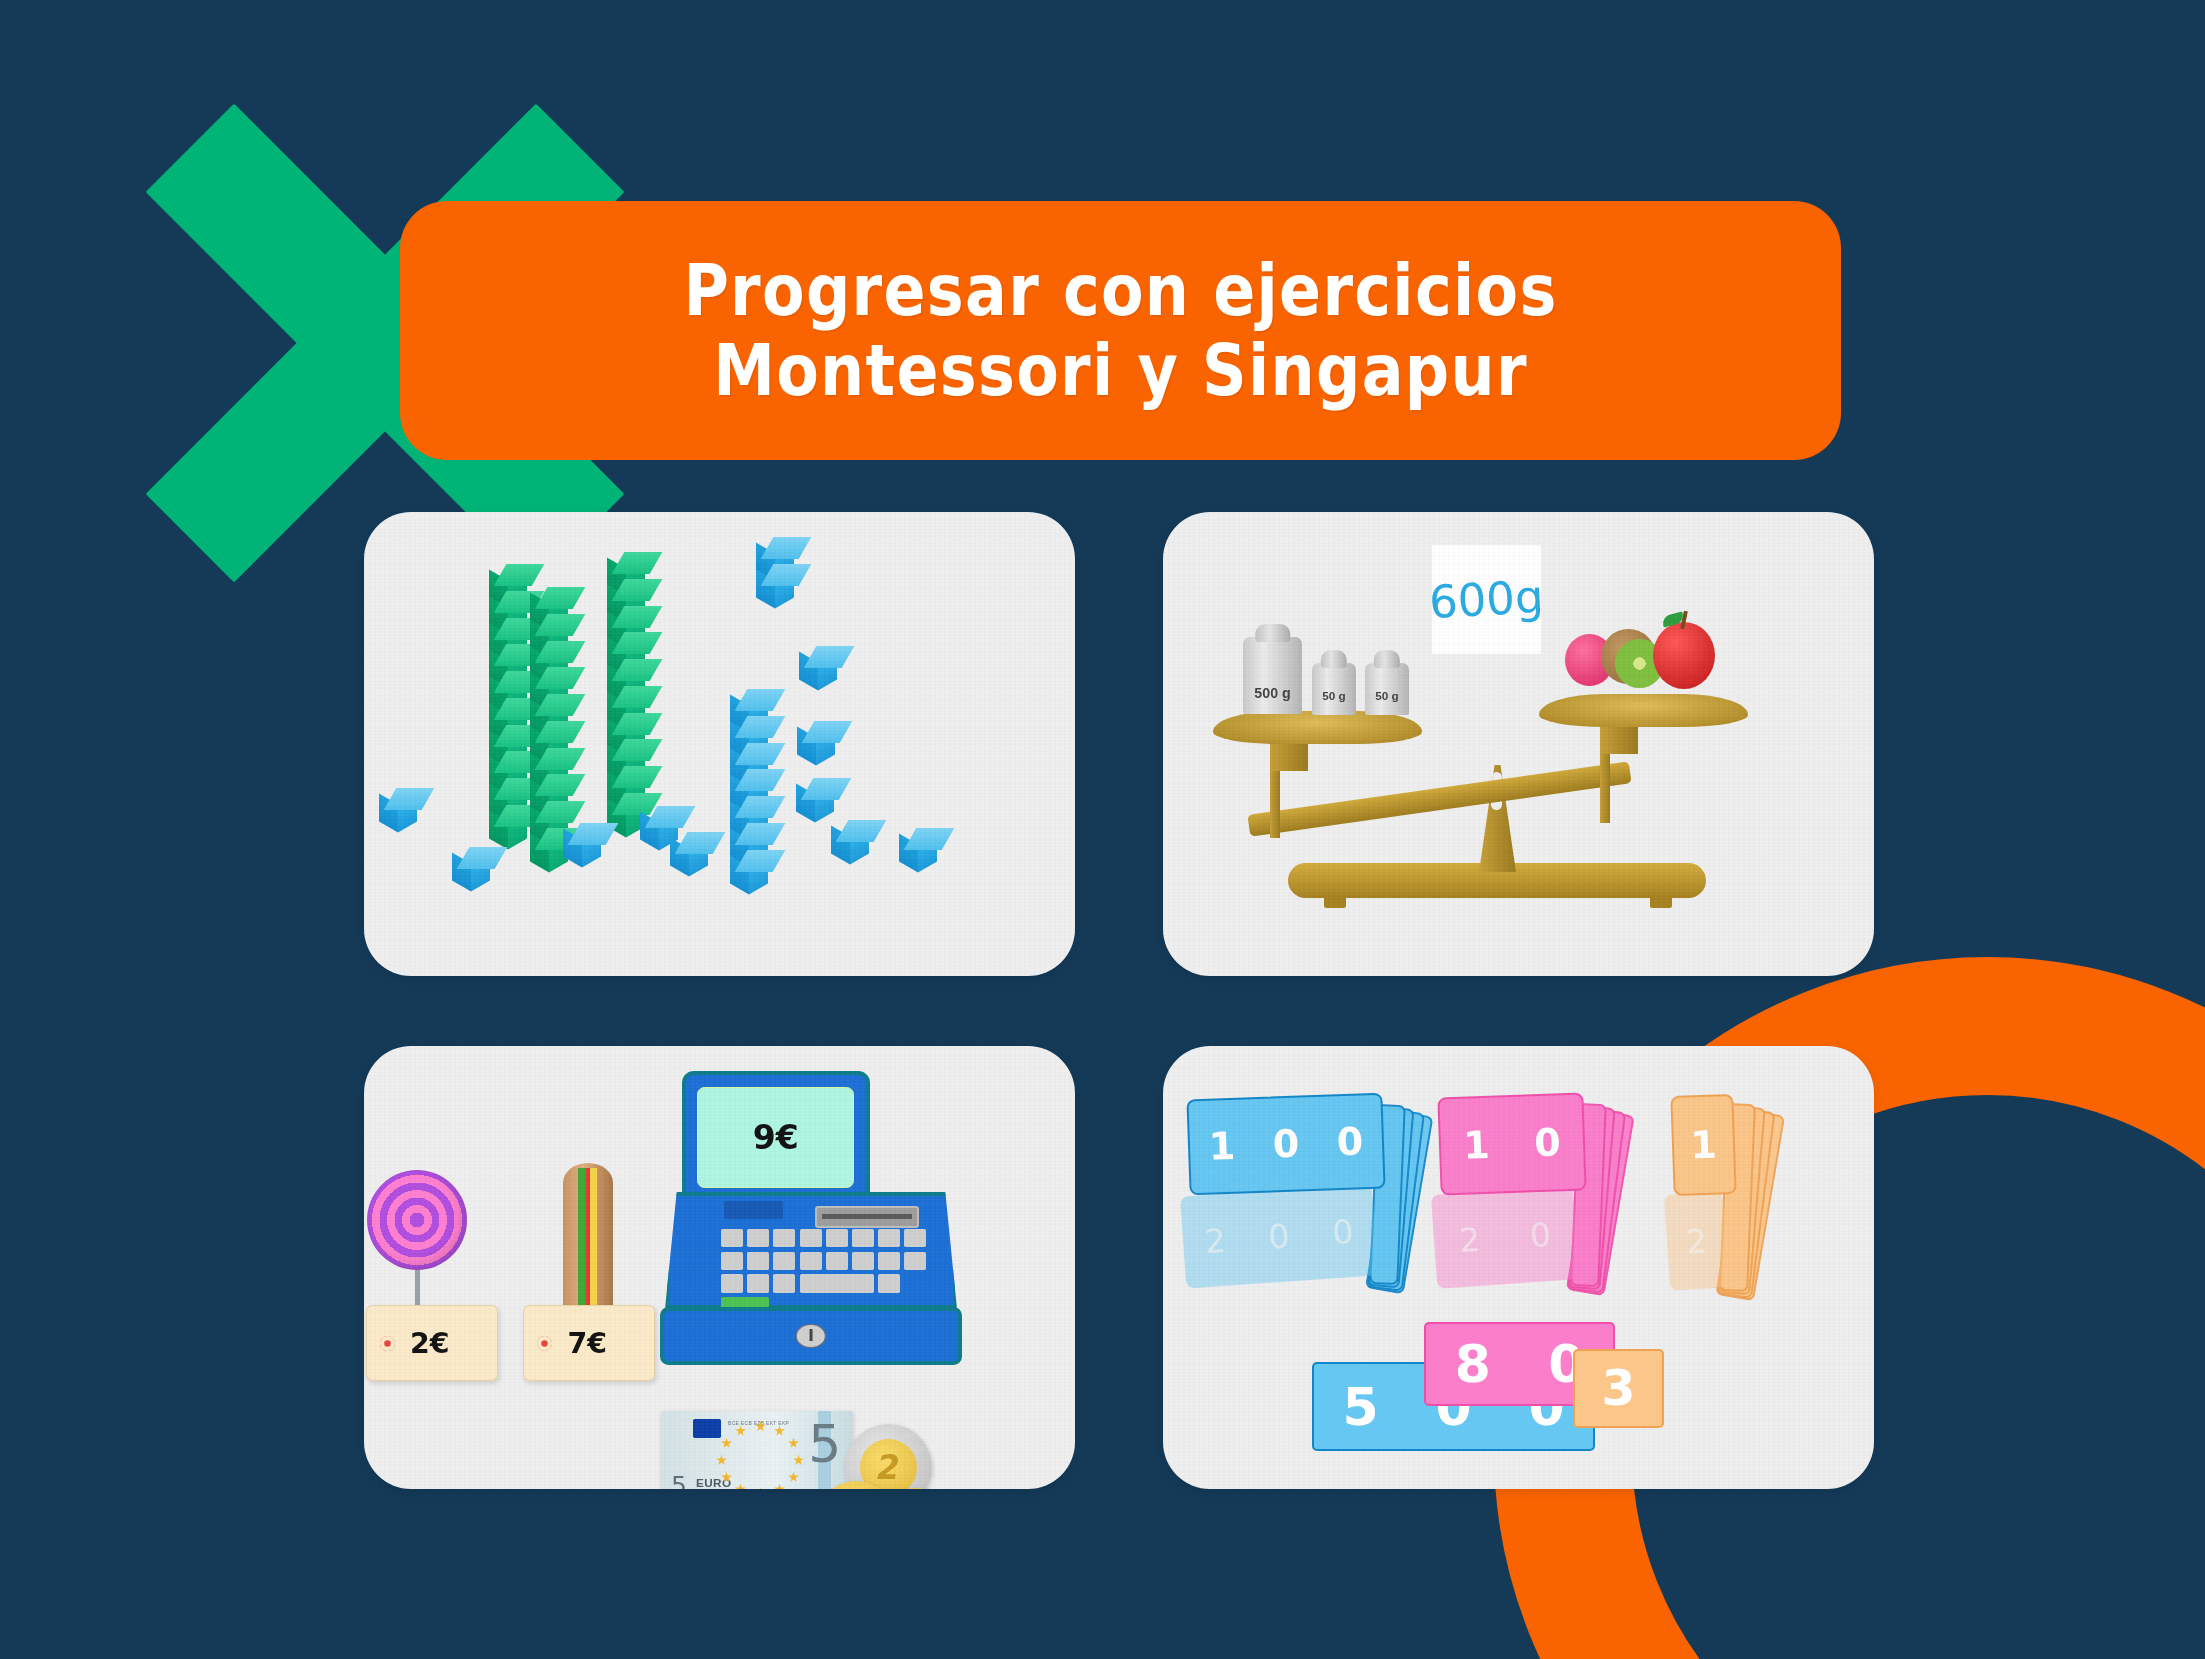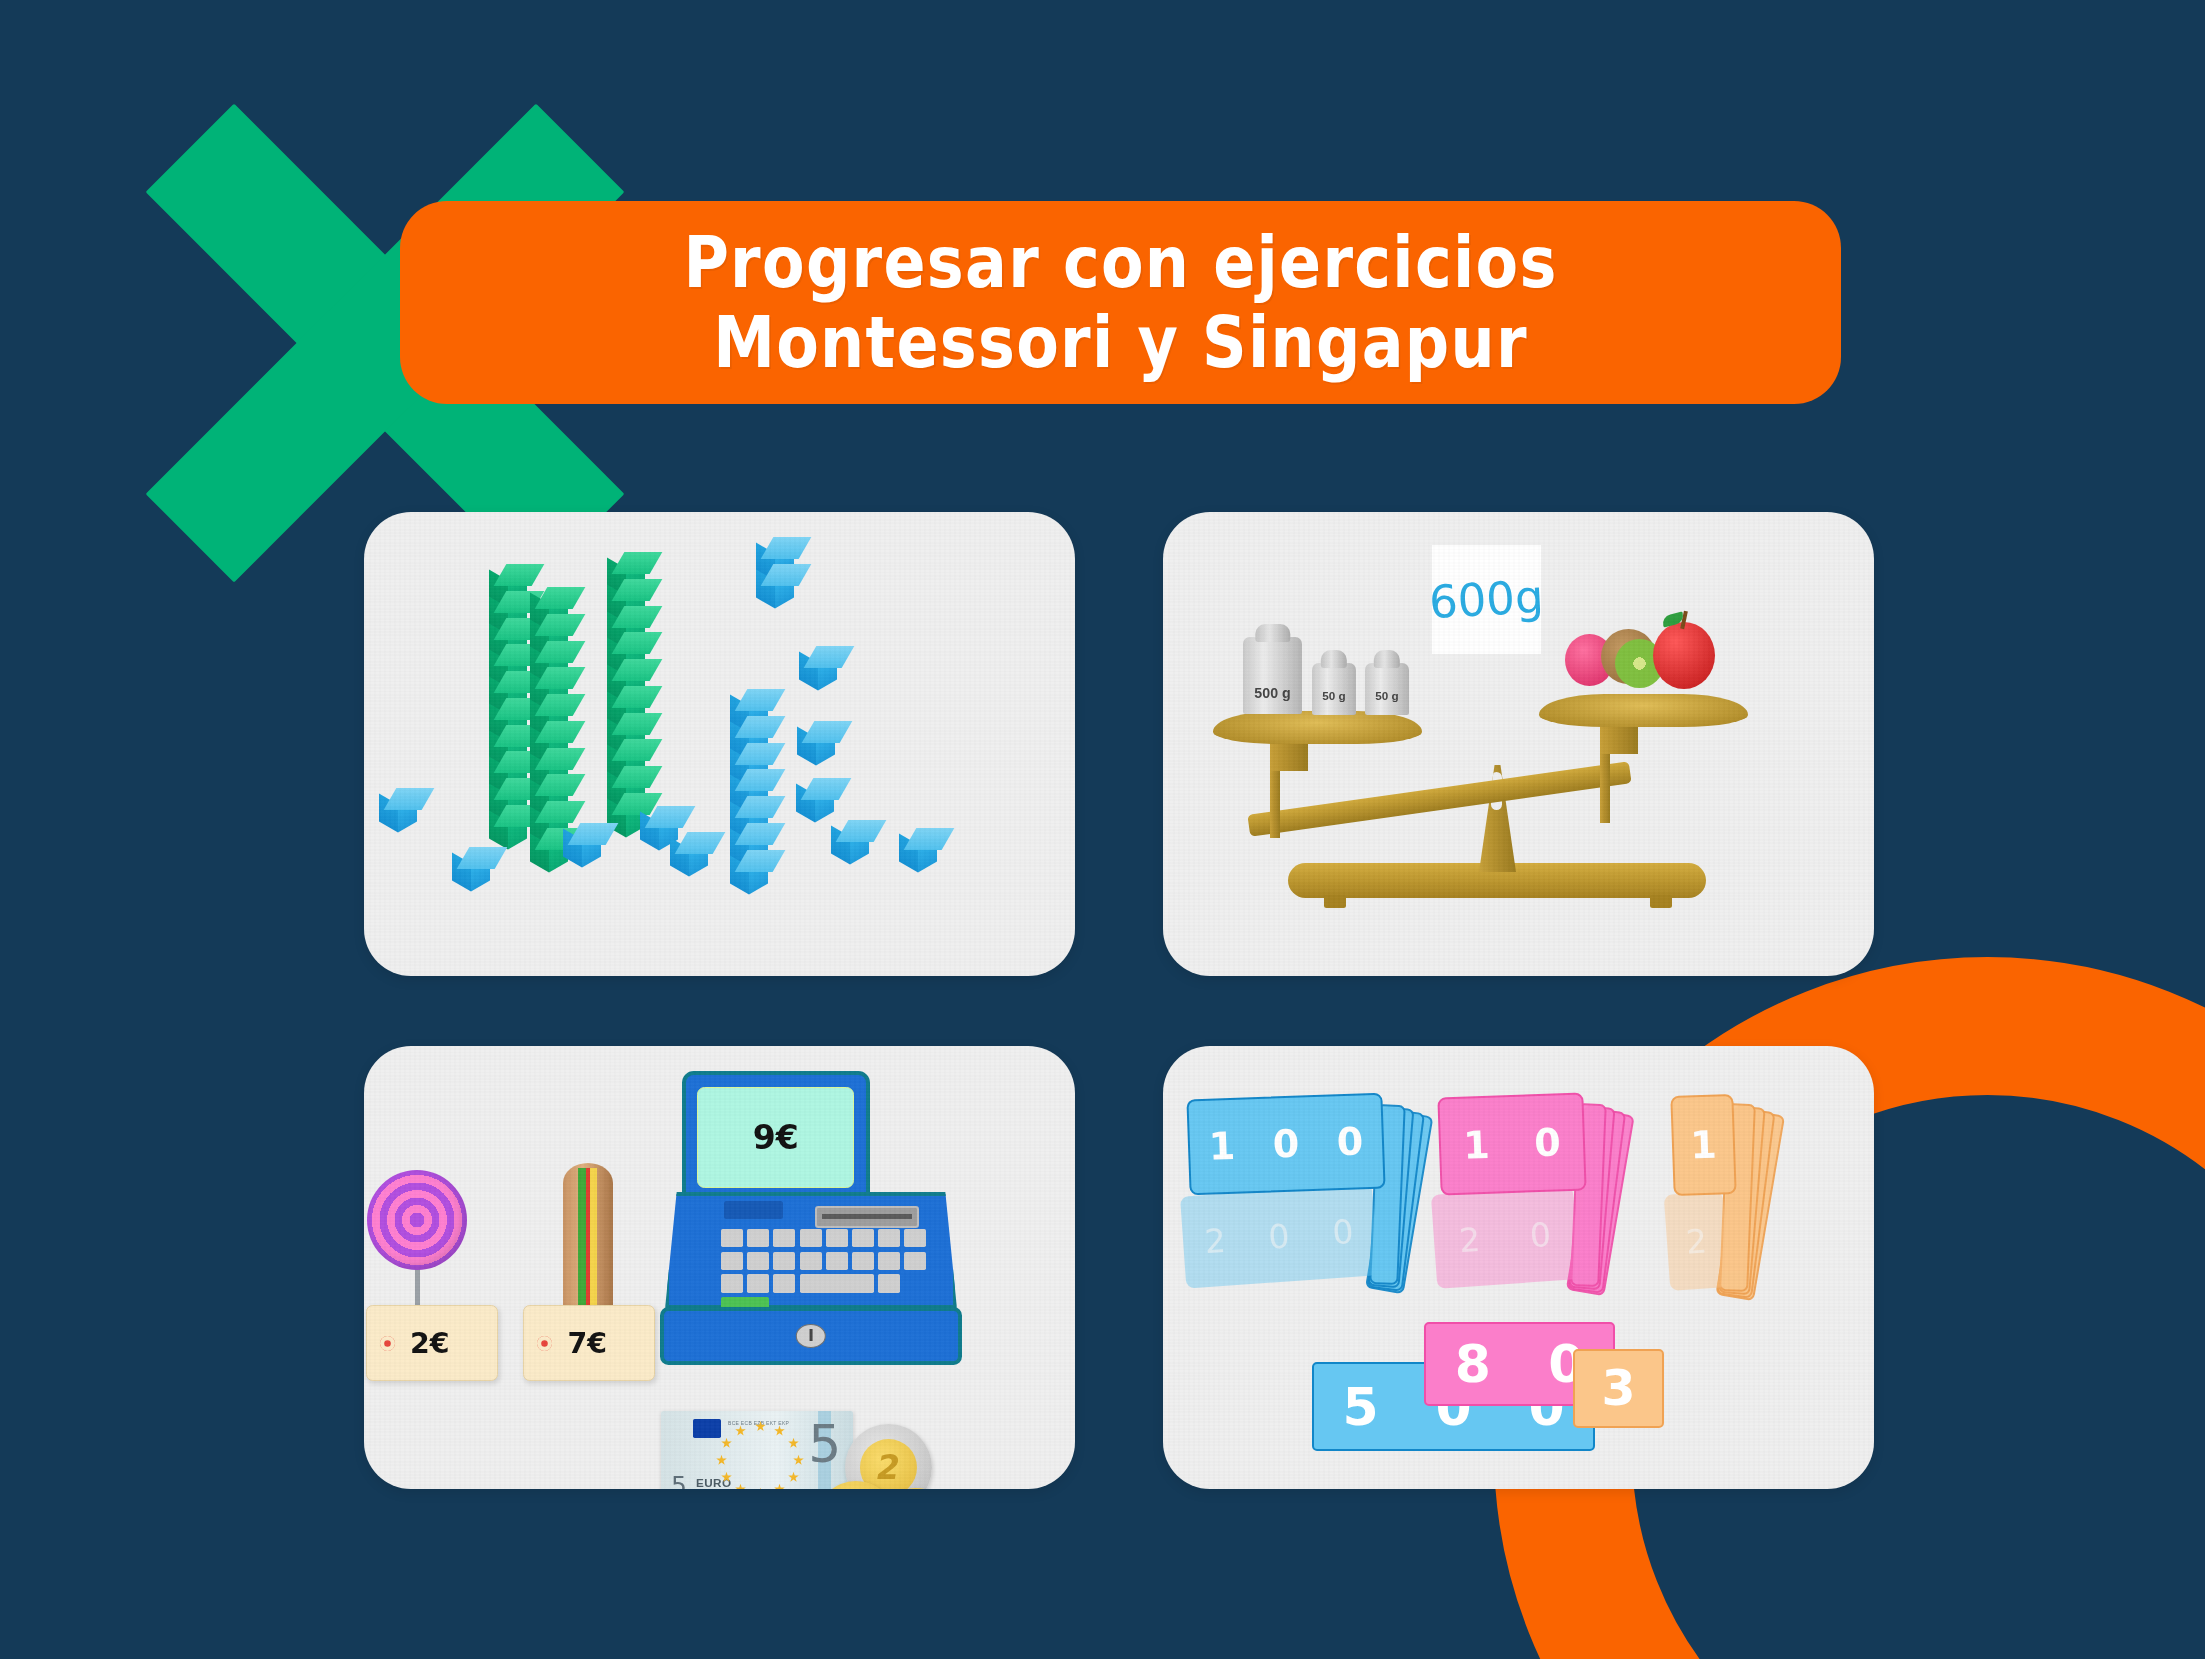--- a/index.html
+++ b/index.html
@@ -16,21 +16,21 @@
   .deco-x i{position:absolute;left:50%;top:50%;width:552px;height:125px;background:#00B377;
             border-radius:1.7px;transform-origin:50% 50%;}
   .deco-x i.a{transform:translate(-50%,-50%) rotate(45deg);}
   .deco-x i.b{transform:translate(-50%,-50%) rotate(-45deg);}
 
   .deco-ring{position:absolute;right:-276px;bottom:-284px;width:987px;height:987px;
              border-radius:50%;border:138px solid #FA6400;box-sizing:border-box;}
 
   
   .banner{
-    position:absolute;left:400px;top:201px;width:1441px;height:203px;
+    position:absolute;left:400px;top:201px;width:1441px;height:259px;
     background:#FA6400;border-radius:47px;
     display:flex;align-items:center;justify-content:center;flex-direction:column;
   }
   .banner h1{
     margin:0;color:#FFFFFF;text-align:center;
     font-family:"DejaVu Sans", sans-serif;
     font-weight:700;font-size:62px;line-height:1.12;letter-spacing:1.3px;
     transform:scaleY(1.16);
     text-shadow:1.7px 1.7px 0 rgba(0,0,0,.06);
   }

